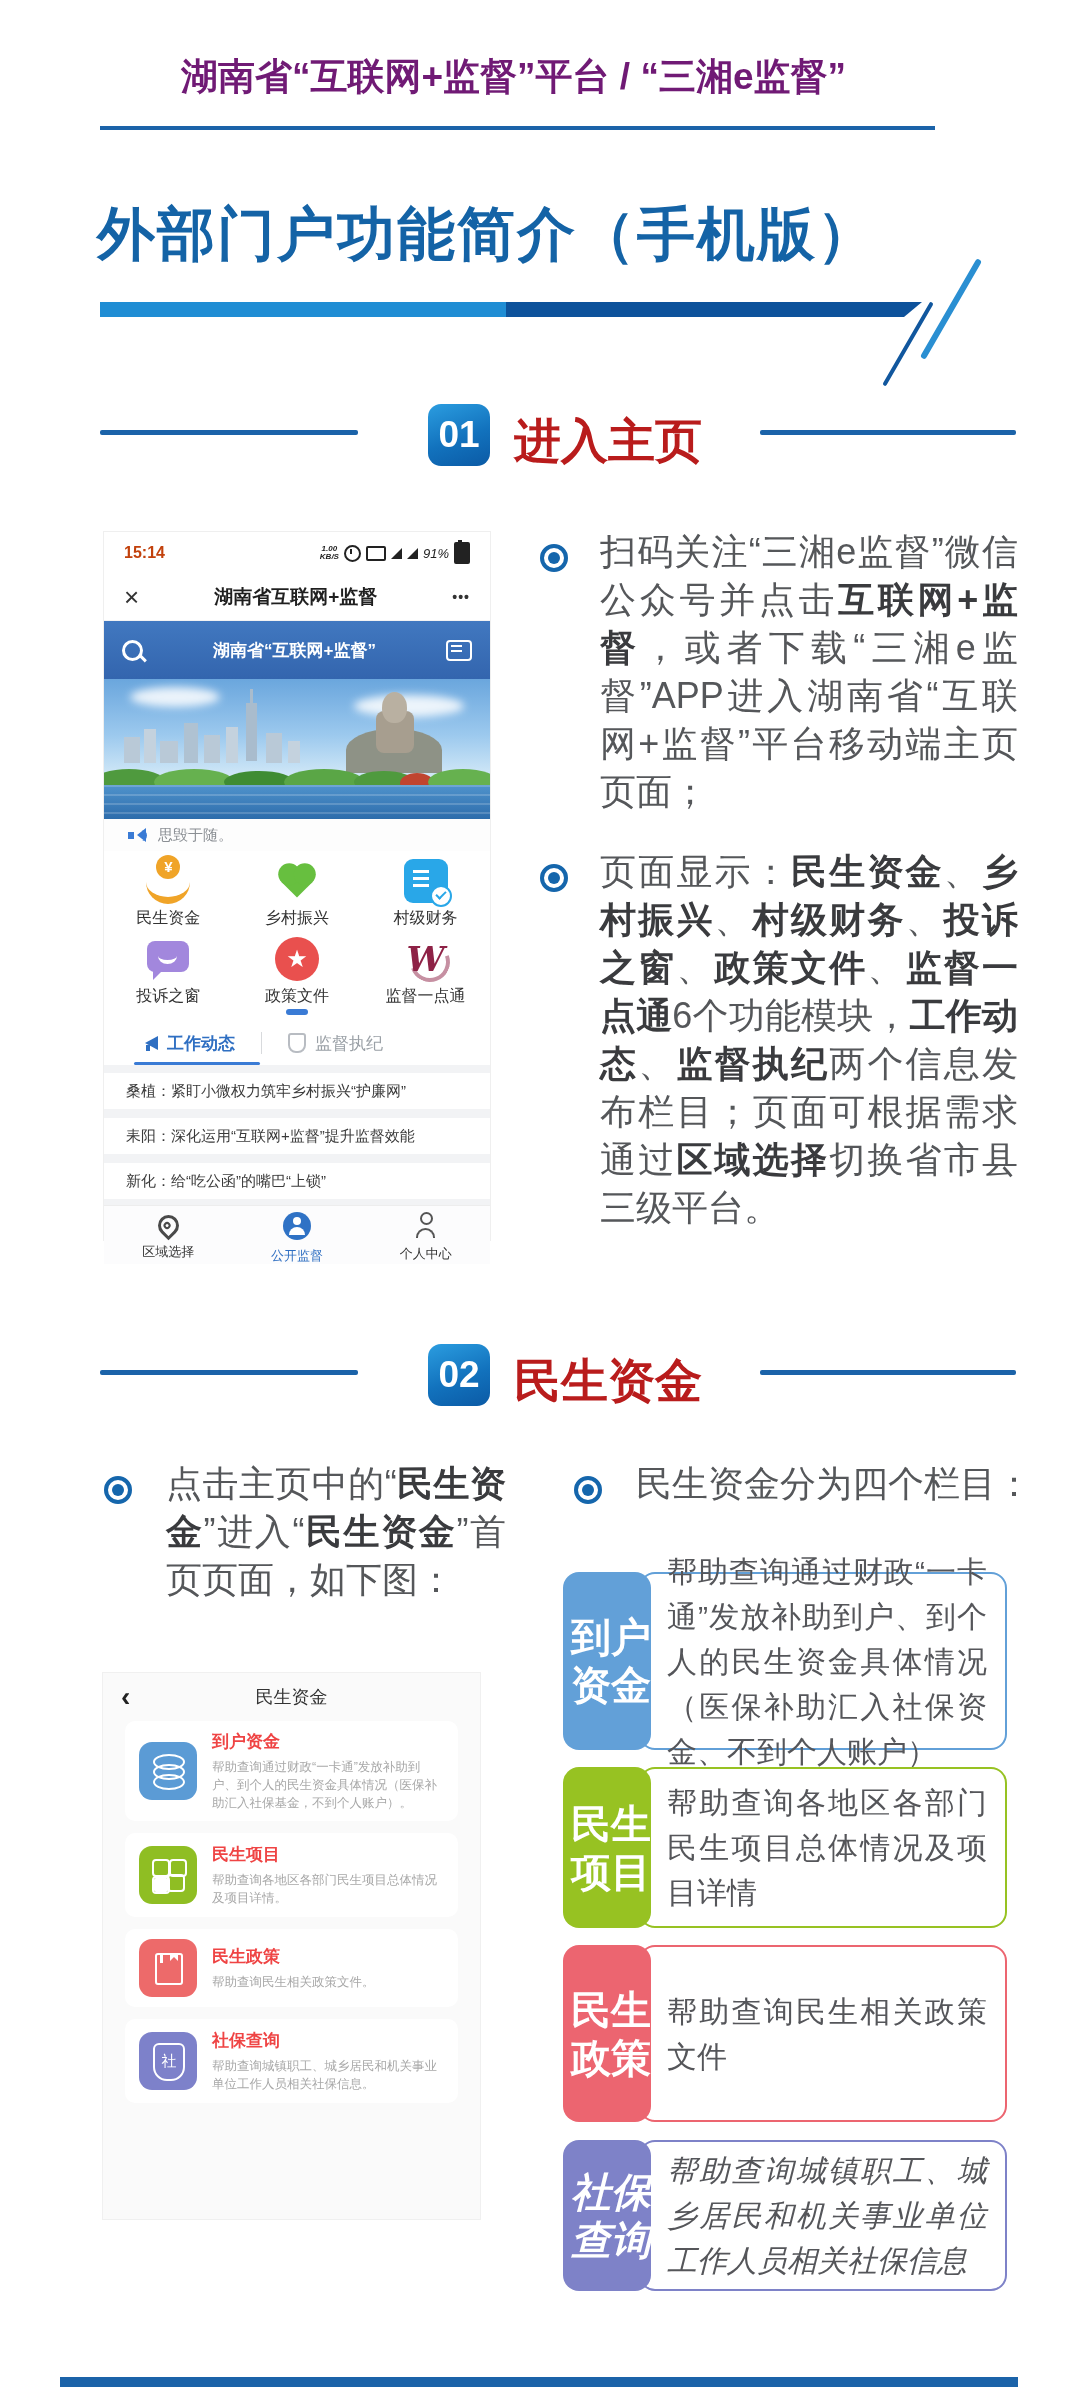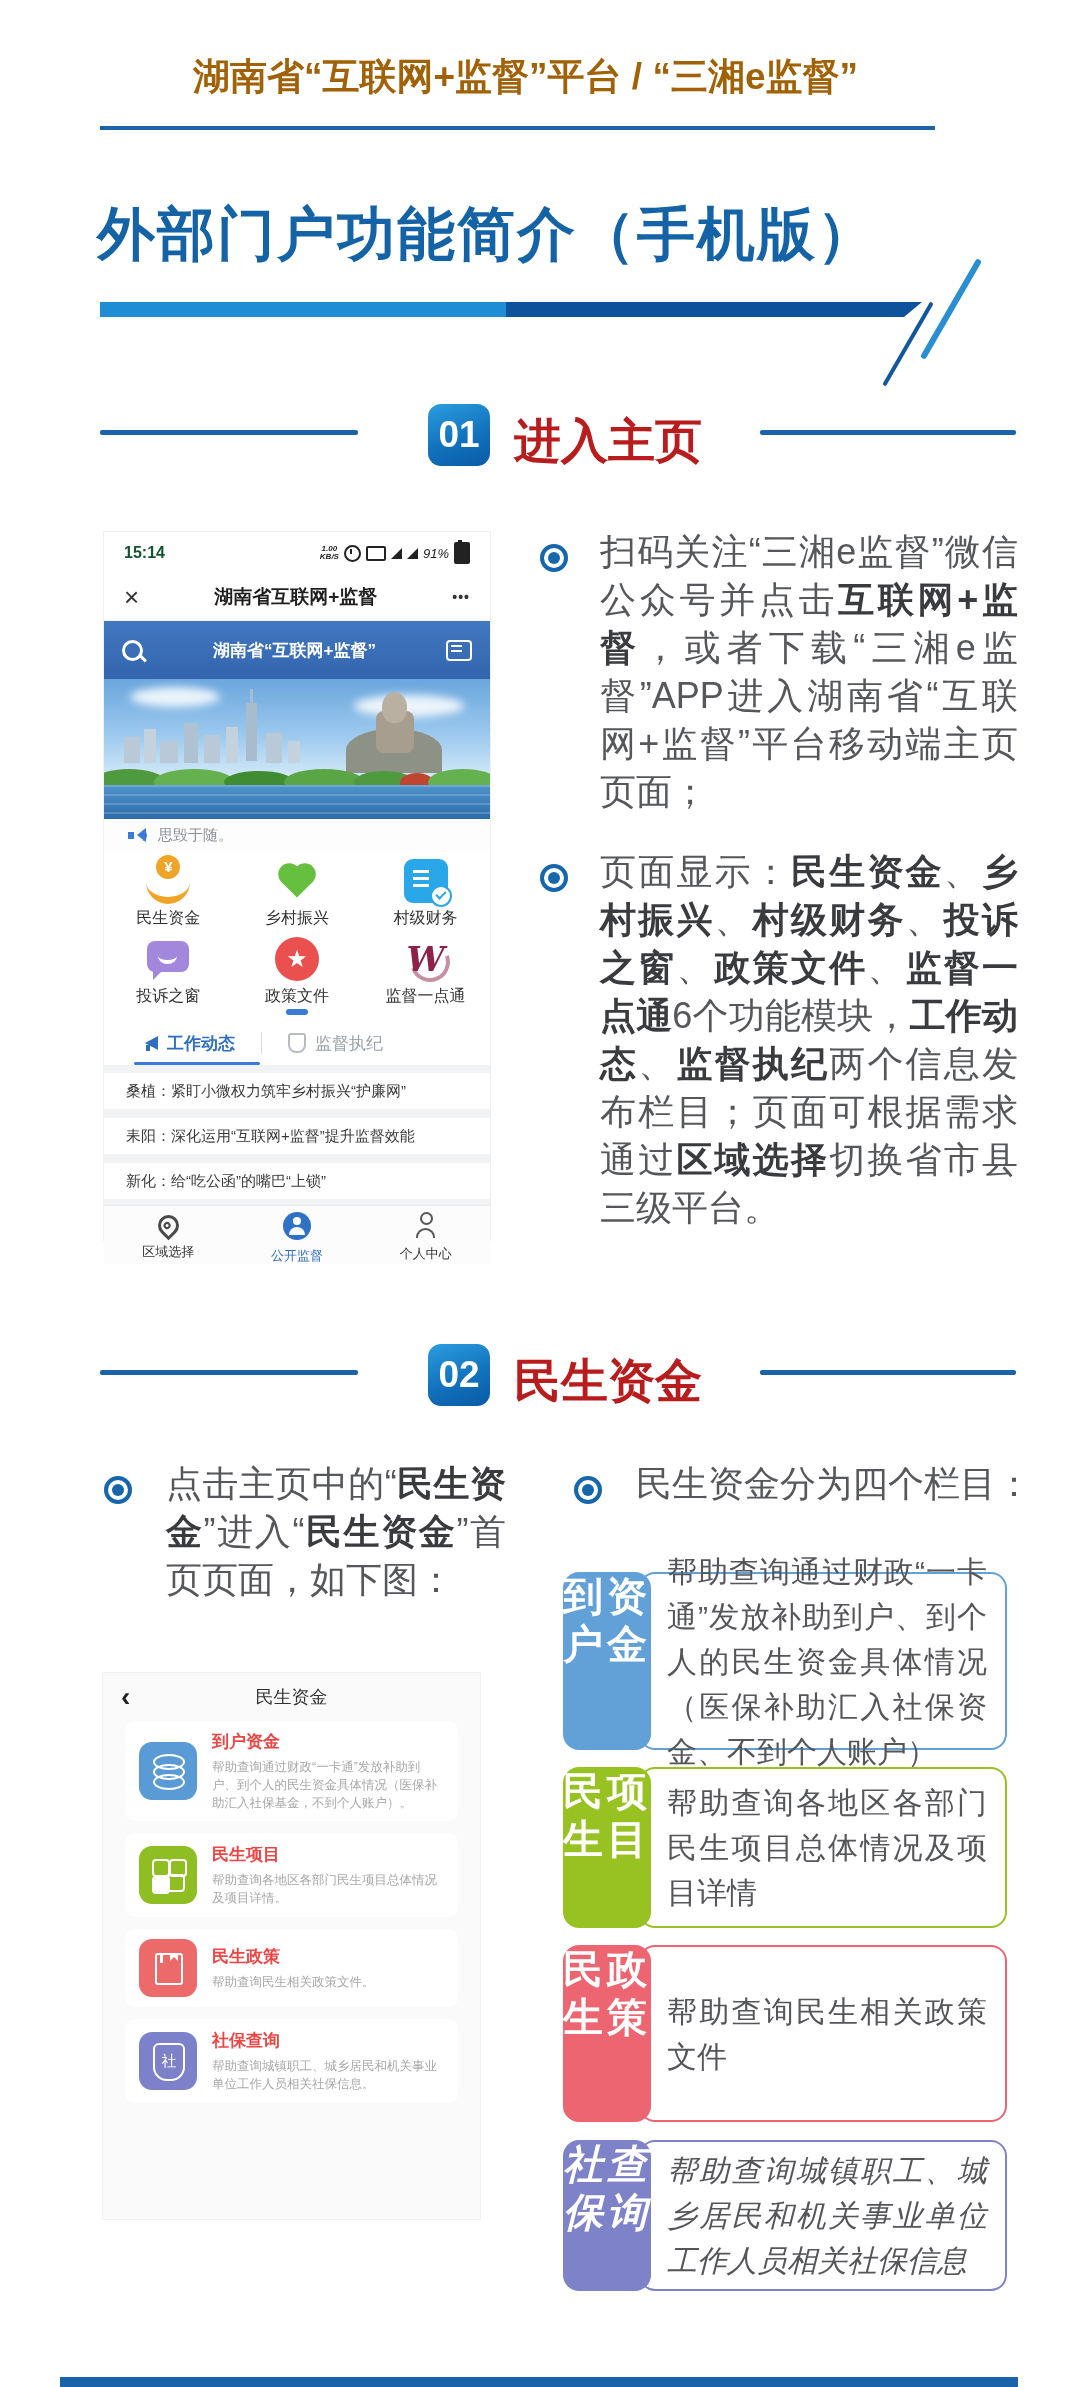--- a/index.html
+++ b/index.html
@@ -1,21 +1,21 @@
 <!DOCTYPE html>
 <html><head>
 <meta charset="utf-8">
 <style>
   html,body{margin:0;padding:0;background:#fff;}
   .page{position:relative;width:1080px;height:2387px;background:#fff;overflow:hidden;
         font-family:"Liberation Sans","DejaVu Sans",sans-serif;}
 
   
-  .top-title{position:absolute;left:108px;top:52px;width:835px;text-align:center;
-    font-size:37px;font-weight:800;color:#a16207;white-space:nowrap;}
+  .top-title{position:absolute;left:96px;top:52px;width:835px;text-align:center;
+    font-size:37px;font-weight:800;color:#701a75;white-space:nowrap;}
   .top-rule{position:absolute;left:100px;top:126px;width:835px;height:4px;background:#1b63a9;}
 
   .main-title{position:absolute;left:97px;top:196px;font-size:58px;font-weight:800;
     color:#1463a6;letter-spacing:2px;white-space:nowrap;}
   .title-bar{position:absolute;left:100px;top:302px;width:822px;height:15px;}
   .tb-l{position:absolute;left:0;top:0;width:406px;height:15px;background:#1f8dd4;}
   .tb-r{position:absolute;left:406px;top:0;width:416px;height:15px;background:#0d529b;
     clip-path:polygon(0 0,100% 0,calc(100% - 18px) 100%,0 100%);}
   .slash-a{position:absolute;left:948px;top:252px;width:6px;height:114px;background:#2a8fd2;
     transform:rotate(30deg);border-radius:3px;}
@@ -32,21 +32,21 @@
   
   .bullet{position:absolute;width:20px;height:20px;border:4px solid #1566ac;border-radius:50%;background:#fff;}
   .bullet::after{content:"";position:absolute;left:4px;top:4px;width:12px;height:12px;border-radius:50%;background:#1566ac;}
   .btext{position:absolute;font-size:36px;line-height:48px;color:#55575a;text-align:justify;}
   .btext .b{font-weight:800;color:#3a3b3e;}
 
   
   .phone1{position:absolute;left:104px;top:532px;width:386px;height:708px;background:#fff;
     box-shadow:0 0 0 1px #efefef;font-family:"Liberation Sans","DejaVu Sans",sans-serif;}
   .p1-status{height:42px;display:flex;align-items:center;justify-content:space-between;padding:0 20px;}
-  .p1-time{font-size:16px;color:#14532d;font-weight:600;}
+  .p1-time{font-size:16px;color:#c2410c;font-weight:600;}
   .st-icons{display:flex;align-items:center;gap:5px;font-style:italic;}
   .st-net{font-size:8px;line-height:8px;color:#222;text-align:center;font-weight:700;}
   .st-clock{width:13px;height:13px;border:2px solid #222;border-radius:50%;position:relative;}
   .st-clock::after{content:"";position:absolute;left:4px;top:2px;width:2px;height:5px;background:#222;}
   .st-sim{width:16px;height:11px;border:2px solid #222;border-radius:2px;}
   .st-tri{width:0;height:0;border-left:11px solid transparent;border-bottom:11px solid #222;}
   .st-batt-num{font-size:13px;color:#222;}
   .st-batt{width:12px;height:18px;border:2px solid #222;border-radius:2px;position:relative;background:#222;}
   .st-batt::before{content:"";position:absolute;left:2px;top:-4px;width:4px;height:2px;background:#222;}
   .p1-nav{height:46px;display:flex;align-items:center;justify-content:space-between;padding:0 20px;border-bottom:1px solid #f3f3f3;}
@@ -165,21 +165,21 @@
   .ic-grid2{position:absolute;left:28px;top:28px;width:14px;height:14px;border:2.5px solid #fff;border-radius:4px;}
   .ic-book{position:absolute;left:16px;top:14px;width:24px;height:28px;border:2.5px solid #fff;border-radius:3px;}
   .ic-book::before{content:"";position:absolute;left:3px;top:-2.5px;width:0;height:10px;border-left:3px solid #fff;}
   .ic-book::after{content:"";position:absolute;right:3px;top:-2.5px;border:4px solid #fff;border-bottom:4px solid transparent;}
   .ic-shield{position:absolute;left:14px;top:11px;width:28px;height:34px;border:2.5px solid #fff;
     border-radius:6px 6px 14px 14px;color:#fff;font-size:15px;text-align:center;line-height:32px;}
 
   
   .colcard{position:absolute;left:563px;width:444px;display:flex;}
   .col-label{flex:0 0 88px;border-radius:16px;color:#fff;font-size:40px;font-weight:800;line-height:48px;
-    display:flex;flex-direction:row;align-items:flex-start;justify-content:center;z-index:2;}
+    display:flex;flex-direction:column;align-items:flex-end;justify-content:center;z-index:2;}
   .col-body{flex:1;margin-left:-12px;border:2px solid;border-radius:16px;background:#fff;
     display:flex;align-items:center;padding:8px 18px 8px 26px;}
   .col-text{font-size:30px;line-height:45px;color:#55565a;text-align:justify;}
 
   .footer-bar{position:absolute;left:60px;top:2377px;width:958px;height:10px;background:#1b63a9;}
 </style>
 </head>
 <body>
 
 <div class="page">

